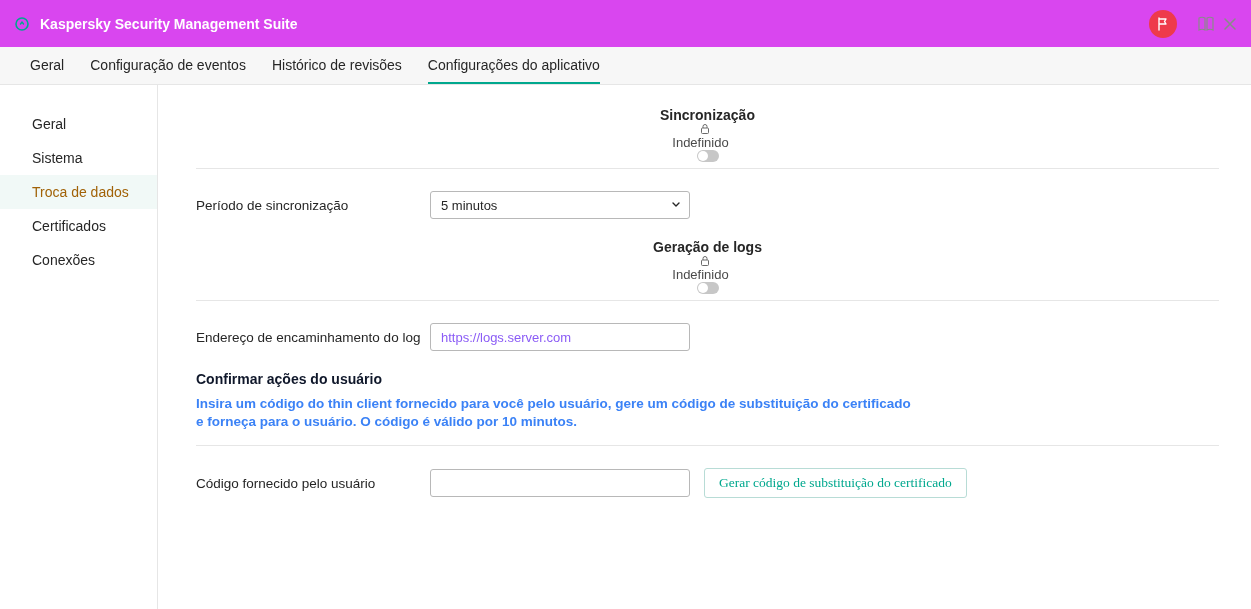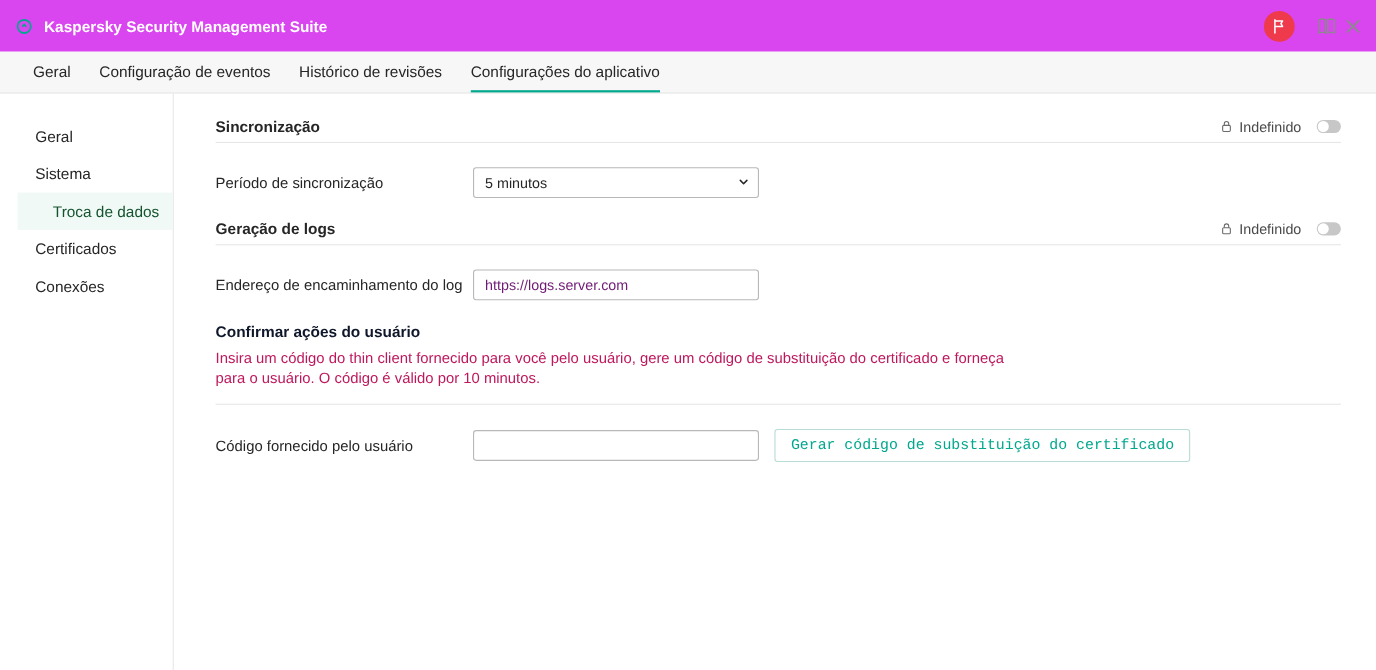--- a/index.html
+++ b/index.html
@@ -14,46 +14,46 @@
 .titlebar .flag-badge svg { display: block; }
 .titlebar .win-icon { color: #8a8a8a; margin-left: 8px; display: flex; align-items: center; }
 
 .tabbar { background: #f7f7f7; border-bottom: 1px solid #e6e6e6; height: 38px; display: flex; align-items: stretch; padding: 0 30px; }
 .tabbar .tab { display: flex; align-items: center; padding: 0 0; margin-right: 26px; font-size: 14px; color: #262626; cursor: pointer; border-bottom: 2px solid transparent; }
 .tabbar .tab.active { border-bottom: 2px solid #00a88e; font-weight: 400; }
 
 .content { display: flex; height: calc(100% - 47px - 38px); }
 .sidebar { width: 158px; border-right: 1px solid #e6e6e6; padding-top: 22px; }
 .sidebar .side-item { padding: 9px 0 9px 32px; font-size: 14px; color: #262626; cursor: pointer; }
-.sidebar .side-item.active { color: #14532d; background: #f1f9f7; margin-left: 16px; }
+.sidebar .side-item.active { color: #a16207; background: #f1f9f7; }
 
 .main { flex: 1; padding: 22px 32px 0 38px; }
 
-.section-row { display: flex; align-items: center; border-bottom: 1px solid #e6e6e6; padding-bottom: 6px; margin-bottom: 22px; }
+.section-row { display: flex; align-items: center; border-bottom: 1px solid #e6e6e6; padding-bottom: 6px; margin-bottom: 22px; flex-direction: column; }
 .section-row .section-title { font-size: 14px; font-weight: 600; color: #262626; flex: 0 0 auto; }
 .section-row .section-spacer { flex: 1; }
 .section-row .lock { color: #6b6b6b; margin-right: 6px; display: flex; }
 .section-row .status { color: #4a4a4a; font-size: 13px; margin-right: 14px; }
 .section-row .toggle { width: 22px; height: 12px; border-radius: 7px; background: #c7c7c7; position: relative; }
 .section-row .toggle .knob { position: absolute; left: 1px; top: 1px; width: 10px; height: 10px; border-radius: 50%; background: #fff; }
 
 .form-row { display: flex; align-items: center; margin-bottom: 20px; }
 .form-row .label { width: 234px; font-size: 13.5px; color: #262626; }
 .form-row .control { }
 
 .select { width: 260px; height: 28px; border: 1px solid #b8b8b8; border-radius: 3px; background: #fff; padding: 0 44px 0 10px; font-size: 13px; color: #262626; position: relative; display: flex; align-items: center; }
 .select .caret { position: absolute; right: 8px; top: 50%; transform: translateY(-50%); }
 
-.text-input { width: 260px; height: 28px; border: 1px solid #b8b8b8; border-radius: 3px; background: #fff; padding: 0 10px; font-size: 13px; color: #701a75; outline: none; font-family: inherit; }
+.text-input { width: 260px; height: 28px; border: 1px solid #b8b8b8; border-radius: 3px; background: #fff; padding: 0 10px; font-size: 13px; color: #8b5cf6; outline: none; font-family: inherit; }
 
 .subhead { font-size: 14px; font-weight: 600; color: #0f172a; margin-top: 8px; margin-bottom: 8px; }
-.helptext { font-size: 13.5px; color: #be185d; max-width: 720px; line-height: 1.35; margin-bottom: 14px; }
+.helptext { font-size: 13.5px; color: #3b82f6; max-width: 720px; line-height: 1.35; margin-bottom: 14px; font-weight: bold; }
 .divider { border-bottom: 1px solid #e6e6e6; margin-bottom: 22px; max-width: 1024px; }
 
-.btn-outline { height: 30px; border: 1px solid #b8dcd6; background: #fff; color: #00a88e; border-radius: 3px; padding: 0 14px; font-size: 13.5px; cursor: pointer; font-family: Liberation Mono, monospace; }
+.btn-outline { height: 30px; border: 1px solid #b8dcd6; background: #fff; color: #00a88e; border-radius: 3px; padding: 0 14px; font-size: 13.5px; cursor: pointer; font-family: Liberation Serif, serif; }
 
 .row-with-button { display: flex; align-items: center; gap: 14px; }
 </style>
 </head>
 <body>
 
 <div class="titlebar">
   <span class="circle-icon">
     <svg width="16" height="16" viewBox="0 0 16 16" fill="none">
         <circle cx="8" cy="8" r="6" stroke="#00a88e" stroke-width="1.6"></circle>

